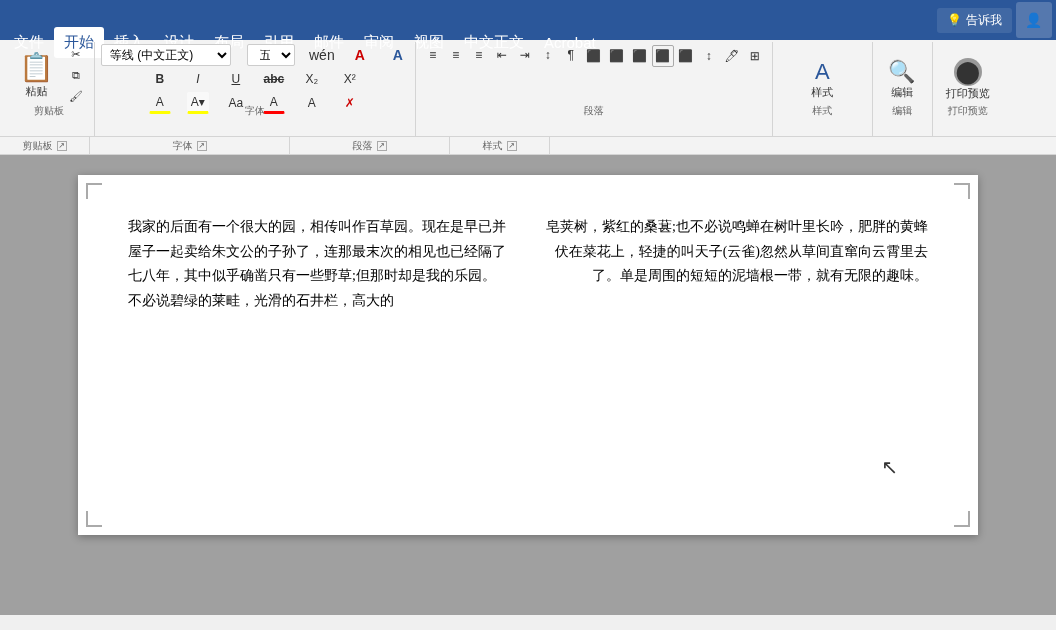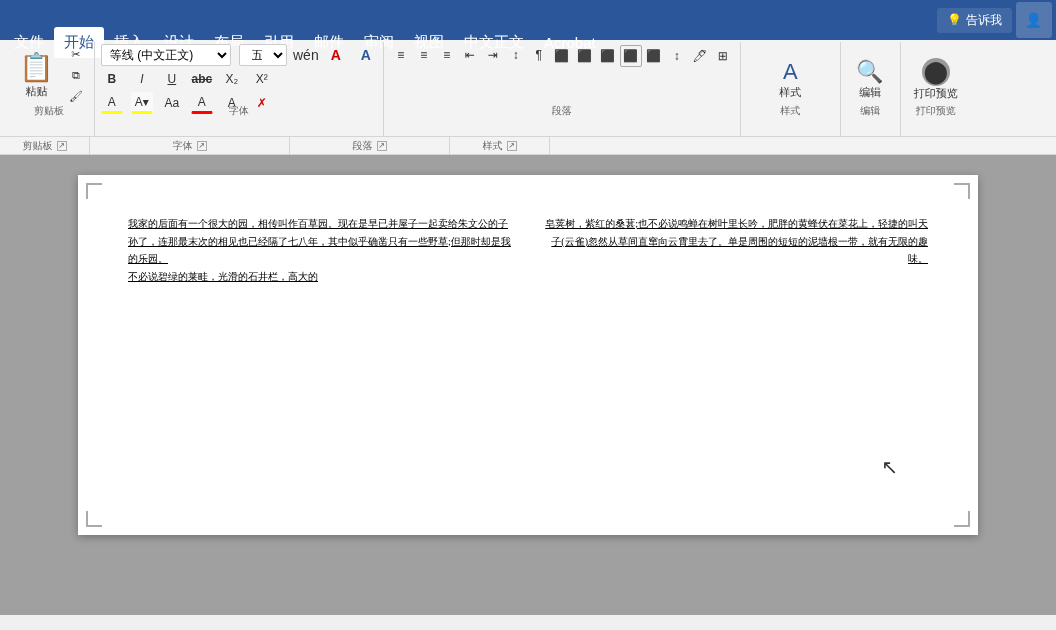--- a/index.html
+++ b/index.html
@@ -161,21 +161,22 @@
     
     .font-group-inner {
       display: flex;
       flex-direction: column;
       gap: 2px;
       padding-bottom: 20px;
     }
     .font-row {
       display: flex;
       align-items: center;
-      gap: 8px;
+      gap: 16px;
+      justify-content: center;
     }
     .font-select {
       border: 1px solid #ccc;
       background: white;
       padding: 2px 4px;
       font-size: 12px;
       border-radius: 2px;
       cursor: pointer;
       height: 22px;
     }
@@ -261,23 +262,22 @@
       display: flex;
       gap: 30px;
       font-size: 14px;
       line-height: 1.7;
       color: #000;
       font-family: 'SimSun', 'STSong', serif;
     }
 
     .col {
       flex: 1;
-      font-size: 10px;
+      font-size: 14px;
       line-height: 1.75;
-      text-decoration: underline;
     }
 
     
     .page-corner-tl, .page-corner-tr, .page-corner-bl, .page-corner-br {
       position: absolute;
       width: 16px;
       height: 16px;
     }
     .page-corner-tl { top: 8px; left: 8px; border-top: 2px solid #aaa; border-left: 2px solid #aaa; }
     .page-corner-tr { top: 8px; right: 8px; border-top: 2px solid #aaa; border-right: 2px solid #aaa; }

